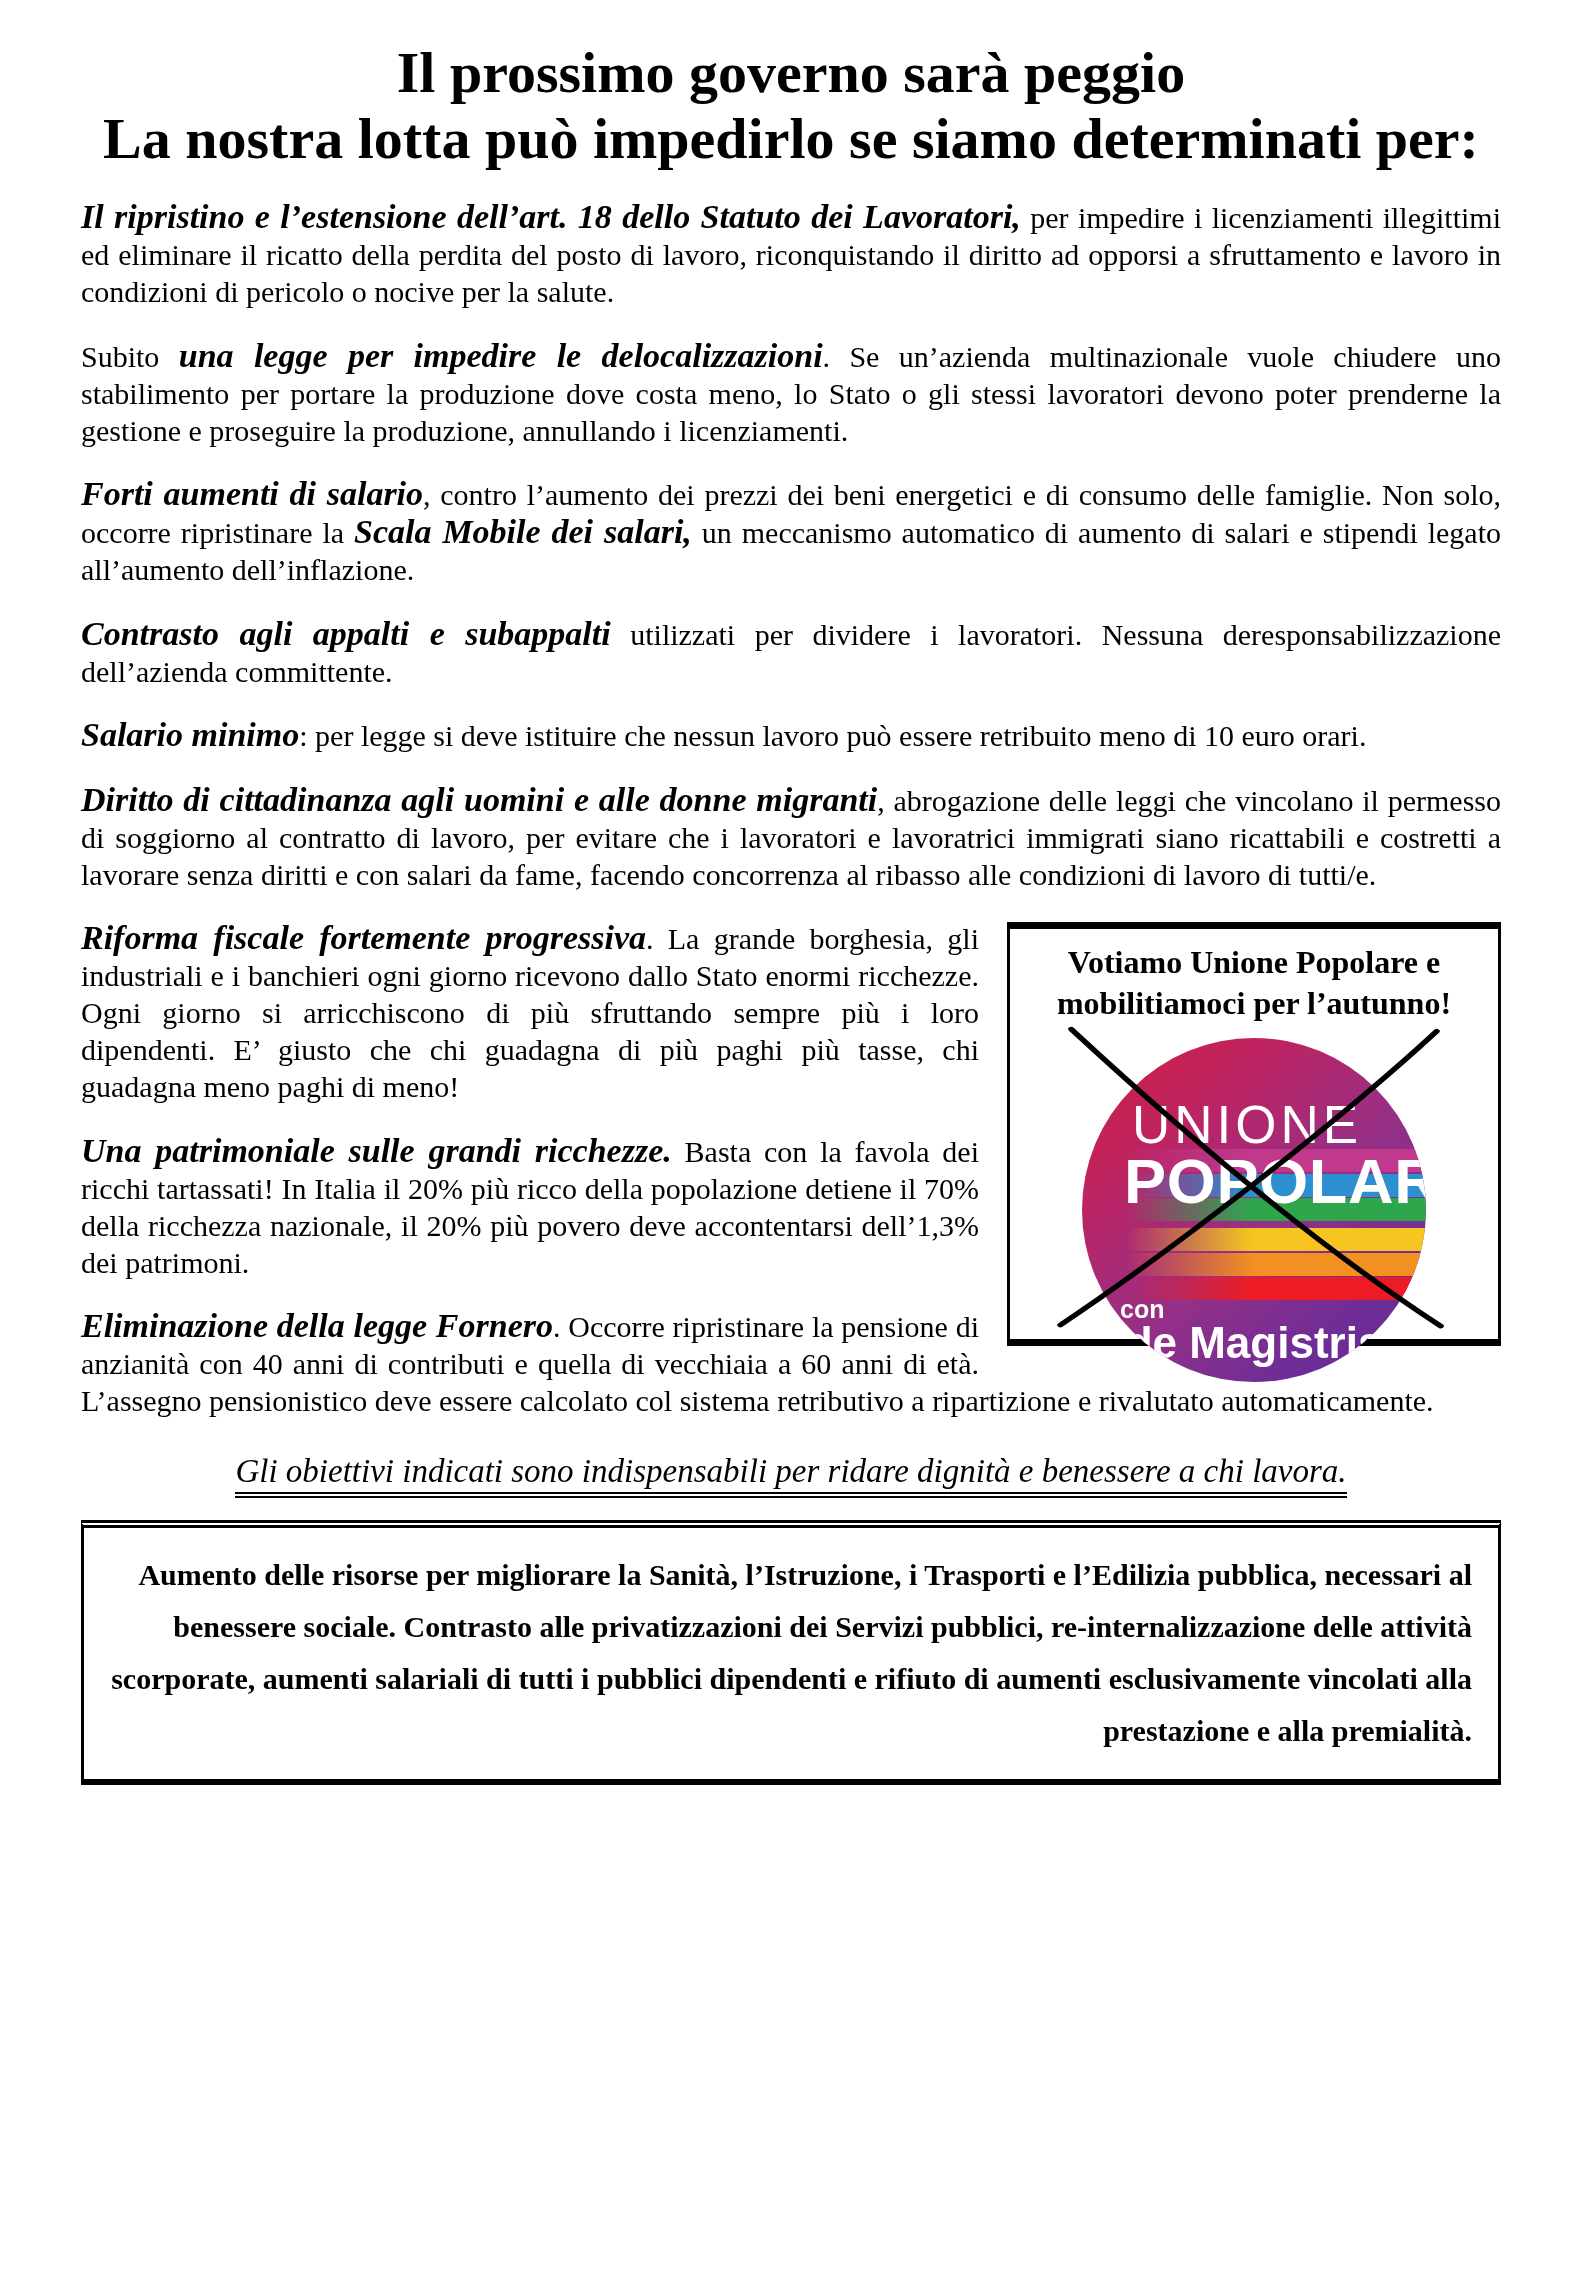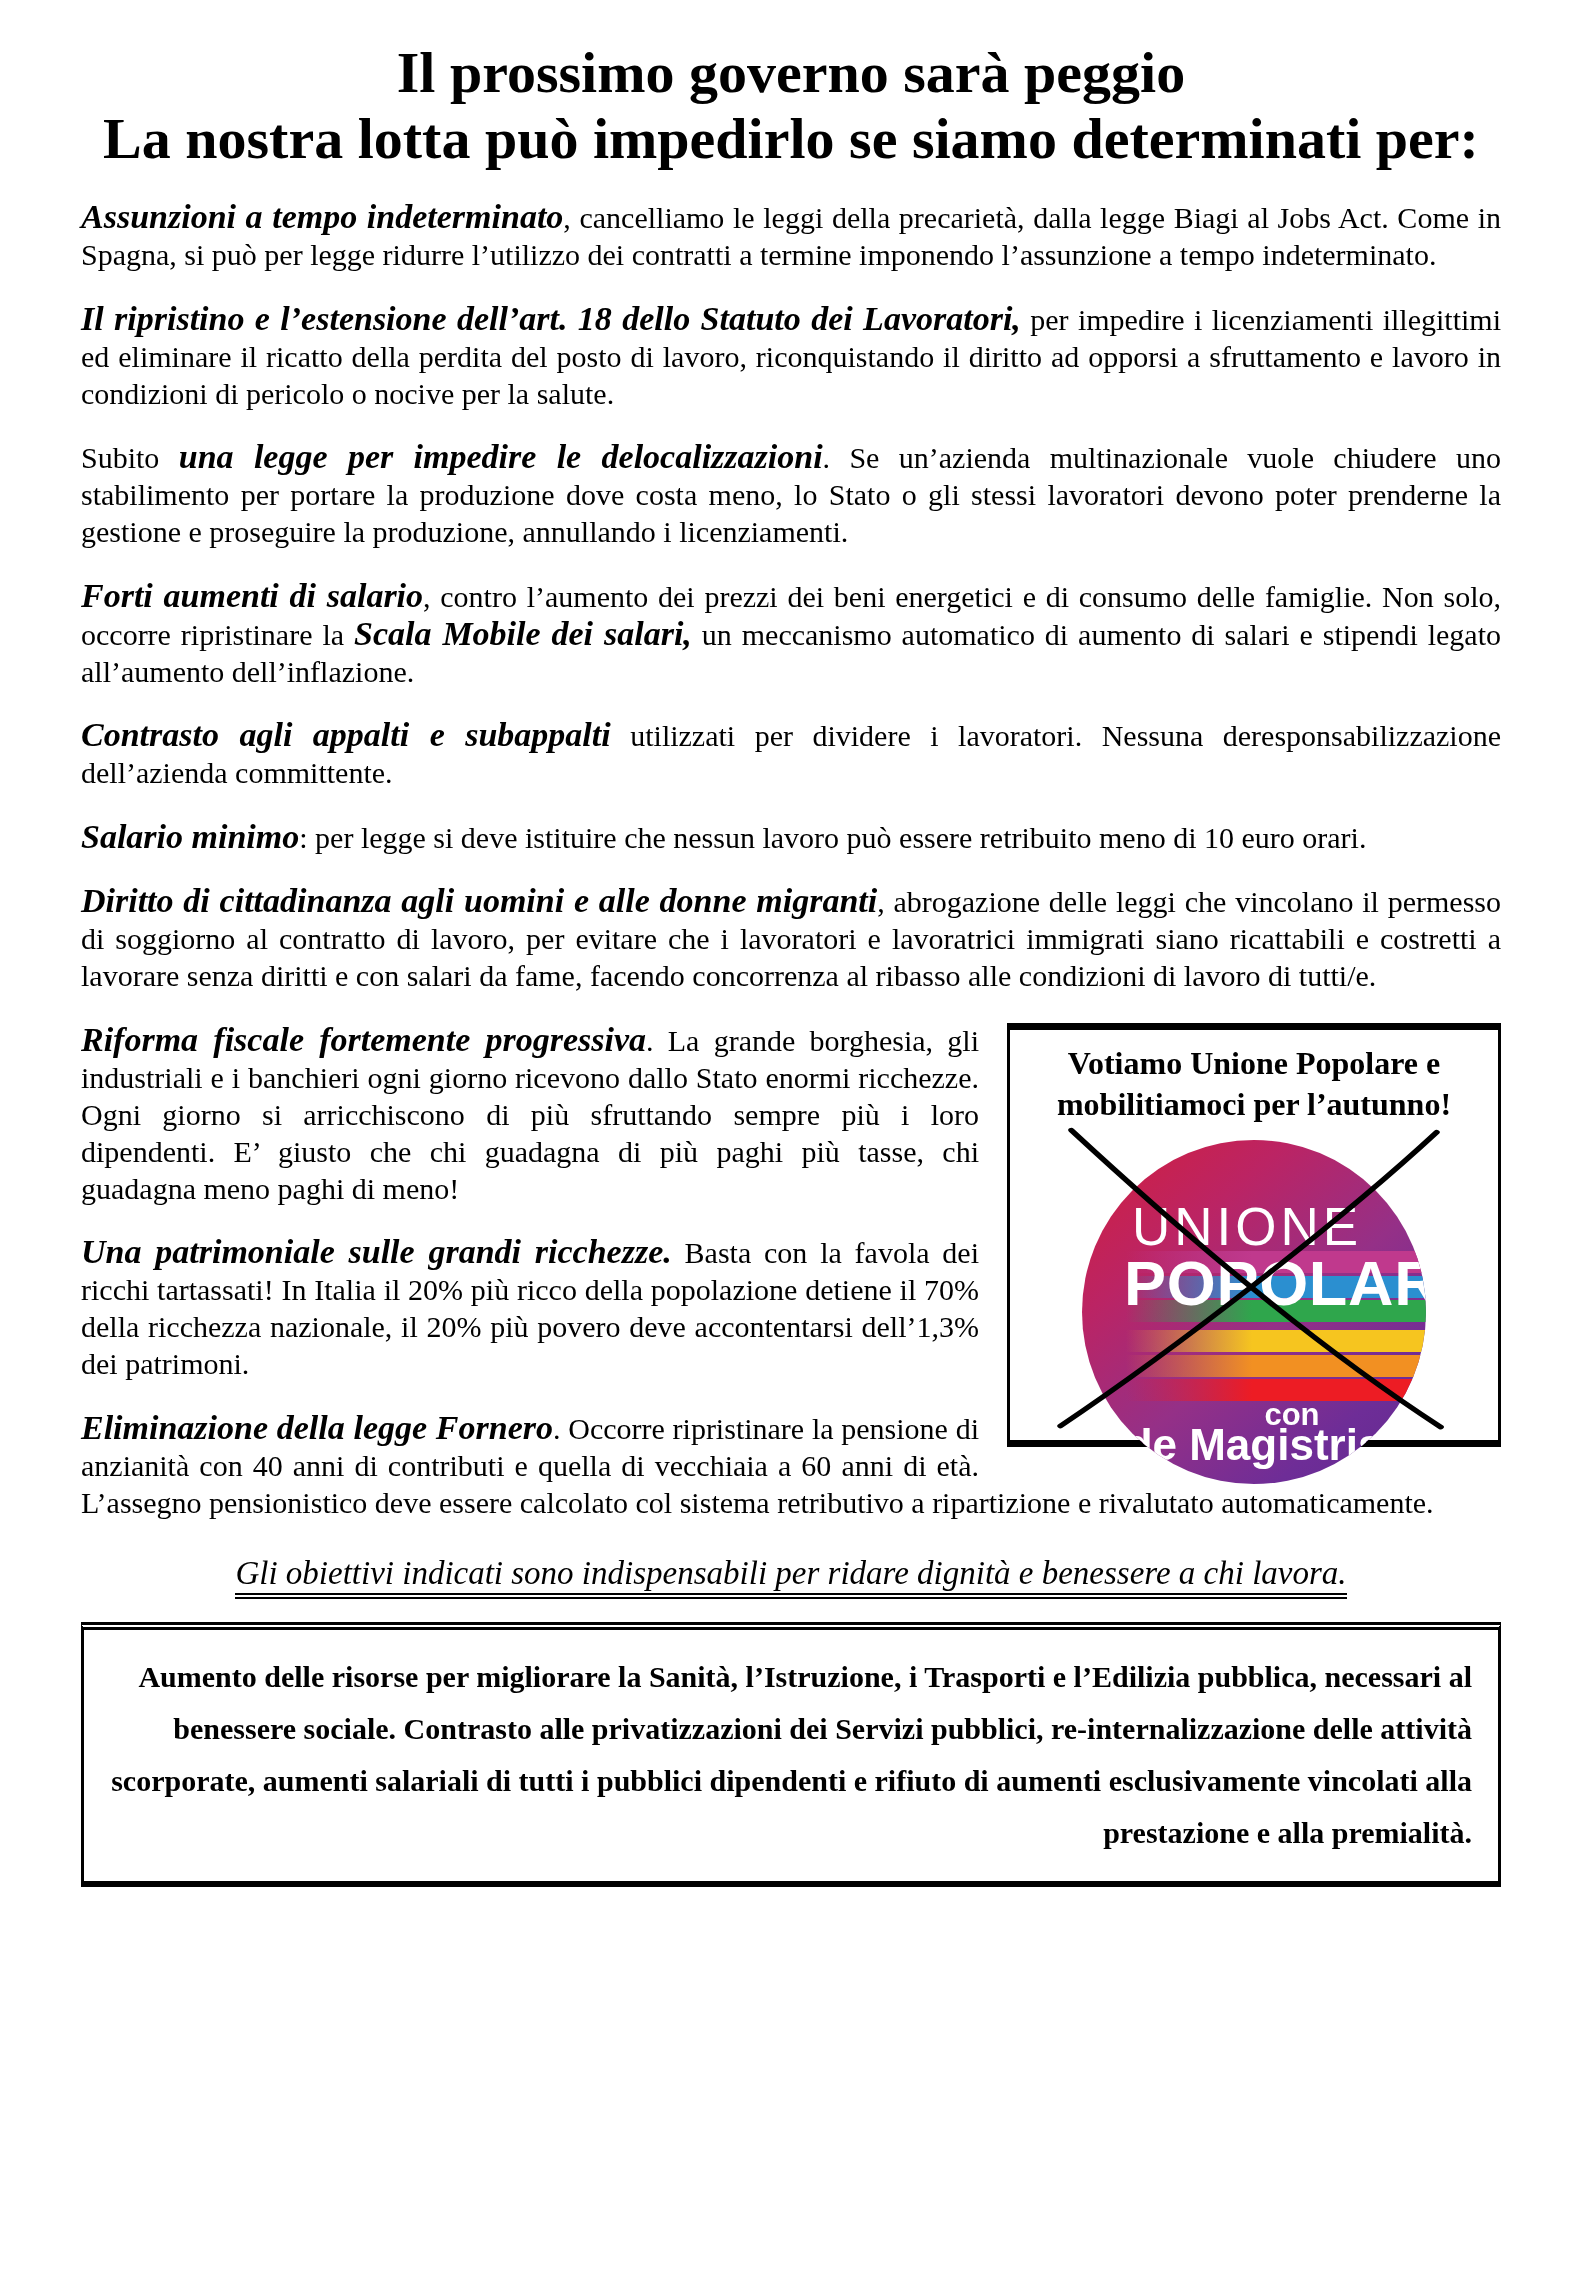--- a/index.html
+++ b/index.html
@@ -64,23 +64,23 @@
   }
   .up-word2{
     position:absolute;top:107px;left:42px;
     color:#fff;
     font-family:"Liberation Sans","DejaVu Sans",sans-serif;
     font-weight:bold;font-size:63px;letter-spacing:0.7px;
     z-index:3;
   }
   .up-sub1{
     position:absolute;top:257px;left:0;right:0;
-    text-align:center;color:#fff;
+    text-align:left;color:#fff;
     font-family:"Liberation Sans","DejaVu Sans",sans-serif;
-    font-size:31px;font-weight:bold;
+    font-size:25px;font-weight:bold;
     transform:translateX(38px);
     z-index:3;
   }
   .up-sub2{
     position:absolute;top:280px;left:0;right:0;
     text-align:center;color:#fff;
     font-family:"Liberation Sans","DejaVu Sans",sans-serif;
     font-size:44px;font-weight:bold;
     z-index:3;
   }
@@ -122,21 +122,20 @@
 </style>
 </head>
 <body>
 
 <div class="page">
 
   <h1 class="doc-title"><span>Il prossimo governo sarà peggio</span><br>
   <span>La nostra lotta può impedirlo se siamo determinati per:</span></h1>
 
   <div id="paras-top">
-      <p class="para"><span class="lead">Assunzioni a tempo indeterminato</span><span class="plain">, cancelliamo le leggi della precarietà, dalla legge Biagi al Jobs Act. Come in Spagna, si può per legge ridurre l’utilizzo dei contratti a termine imponendo l’assunzione a tempo indeterminato.</span></p>
       <p class="para"><span class="lead">Il ripristino e l’estensione dell’art. 18 dello Statuto dei Lavoratori,</span><span class="plain"> per impedire i licenziamenti illegittimi ed eliminare il ricatto della perdita del posto di lavoro, riconquistando il diritto ad opporsi a sfruttamento e lavoro in condizioni di pericolo o nocive per la salute.</span></p>
       <p class="para"><span class="plain">Subito </span><span class="lead">una legge per impedire le delocalizzazioni</span><span class="plain">. Se un’azienda multinazionale vuole chiudere uno stabilimento per portare la produzione dove costa meno, lo Stato o gli stessi lavoratori devono poter prenderne la gestione e proseguire la produzione, annullando i licenziamenti.</span></p>
       <p class="para"><span class="lead">Forti aumenti di salario</span><span class="plain">, contro l’aumento dei prezzi dei beni energetici e di consumo delle famiglie. Non solo, occorre ripristinare la </span><span class="lead">Scala Mobile dei salari,</span><span class="plain"> un meccanismo automatico di aumento di salari e stipendi legato all’aumento dell’inflazione.</span></p>
       <p class="para"><span class="lead">Contrasto agli appalti e subappalti</span><span class="plain"> utilizzati per dividere i lavoratori. Nessuna deresponsabilizzazione dell’azienda committente.</span></p>
       <p class="para"><span class="lead">Salario minimo</span><span class="plain">: per legge si deve istituire che nessun lavoro può essere retribuito meno di 10 euro orari.</span></p>
       <p class="para"><span class="lead">Diritto di cittadinanza agli uomini e alle donne migranti</span><span class="plain">, abrogazione delle leggi che vincolano il permesso di soggiorno al contratto di lavoro, per evitare che i lavoratori e lavoratrici immigrati siano ricattabili e costretti a lavorare senza diritti e con salari da fame, facendo concorrenza al ribasso alle condizioni di lavoro di tutti/e.</span></p>
     </div>
 
   <aside class="vote-box">
     <div class="vote-box-header"><span>Votiamo Unione Popolare e</span><br>

